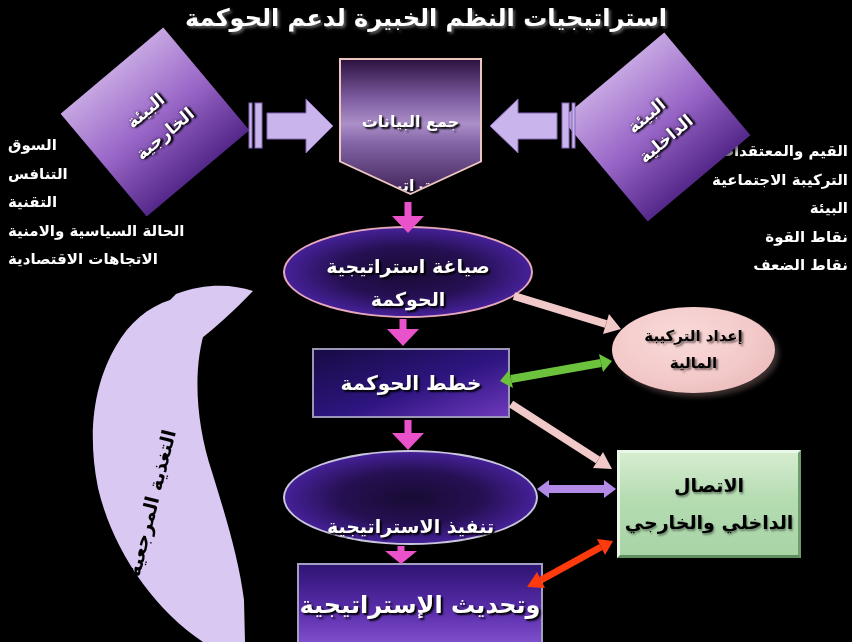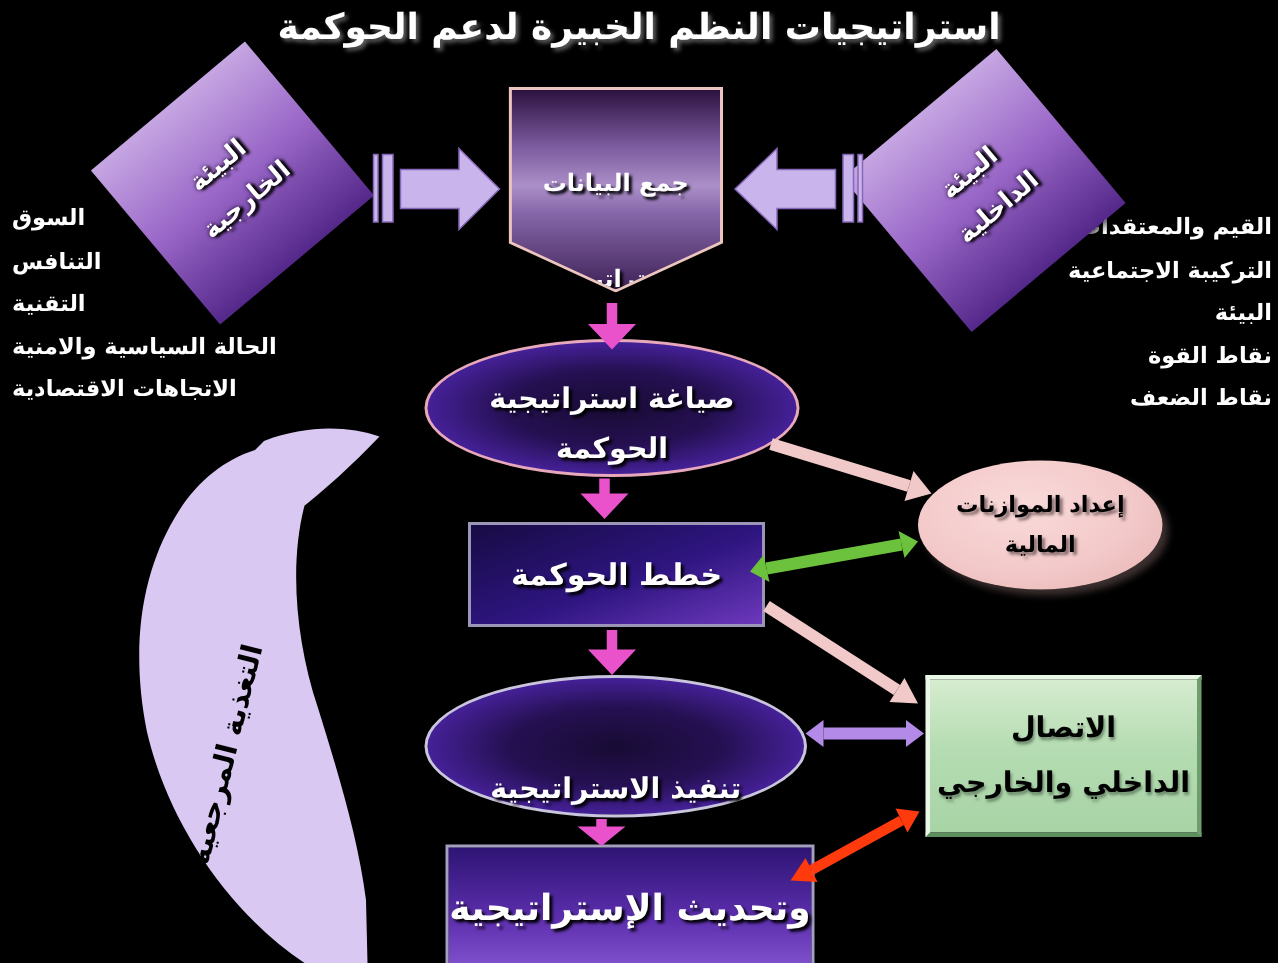--- a/index.html
+++ b/index.html
@@ -173,21 +173,21 @@
 
   <div class="abs shape pellipse" id="ellipse-execute">
     <div class="etext">تنفيذ الاستراتيجية</div>
   </div>
 
   <div class="abs shape prect" id="rect-monitor">
     <div class="rtext" style="font-size:24px;line-height:33px;">وتحديث الإستراتيجية</div>
   </div>
 
   <div class="abs shape" id="ellipse-budget">
-    <div class="btext">إعداد الموازنات</div>
+    <div class="btext">إعداد التركيبة</div>
     <div class="btext">المالية</div>
   </div>
 
   <div class="abs shape" id="box-comm">
     <div class="ctext">الاتصال</div>
     <div class="ctext">الداخلي والخارجي</div>
   </div>
 
   <div class="abs faclist" id="list-external" dir="rtl">
     <div>السوق</div>

